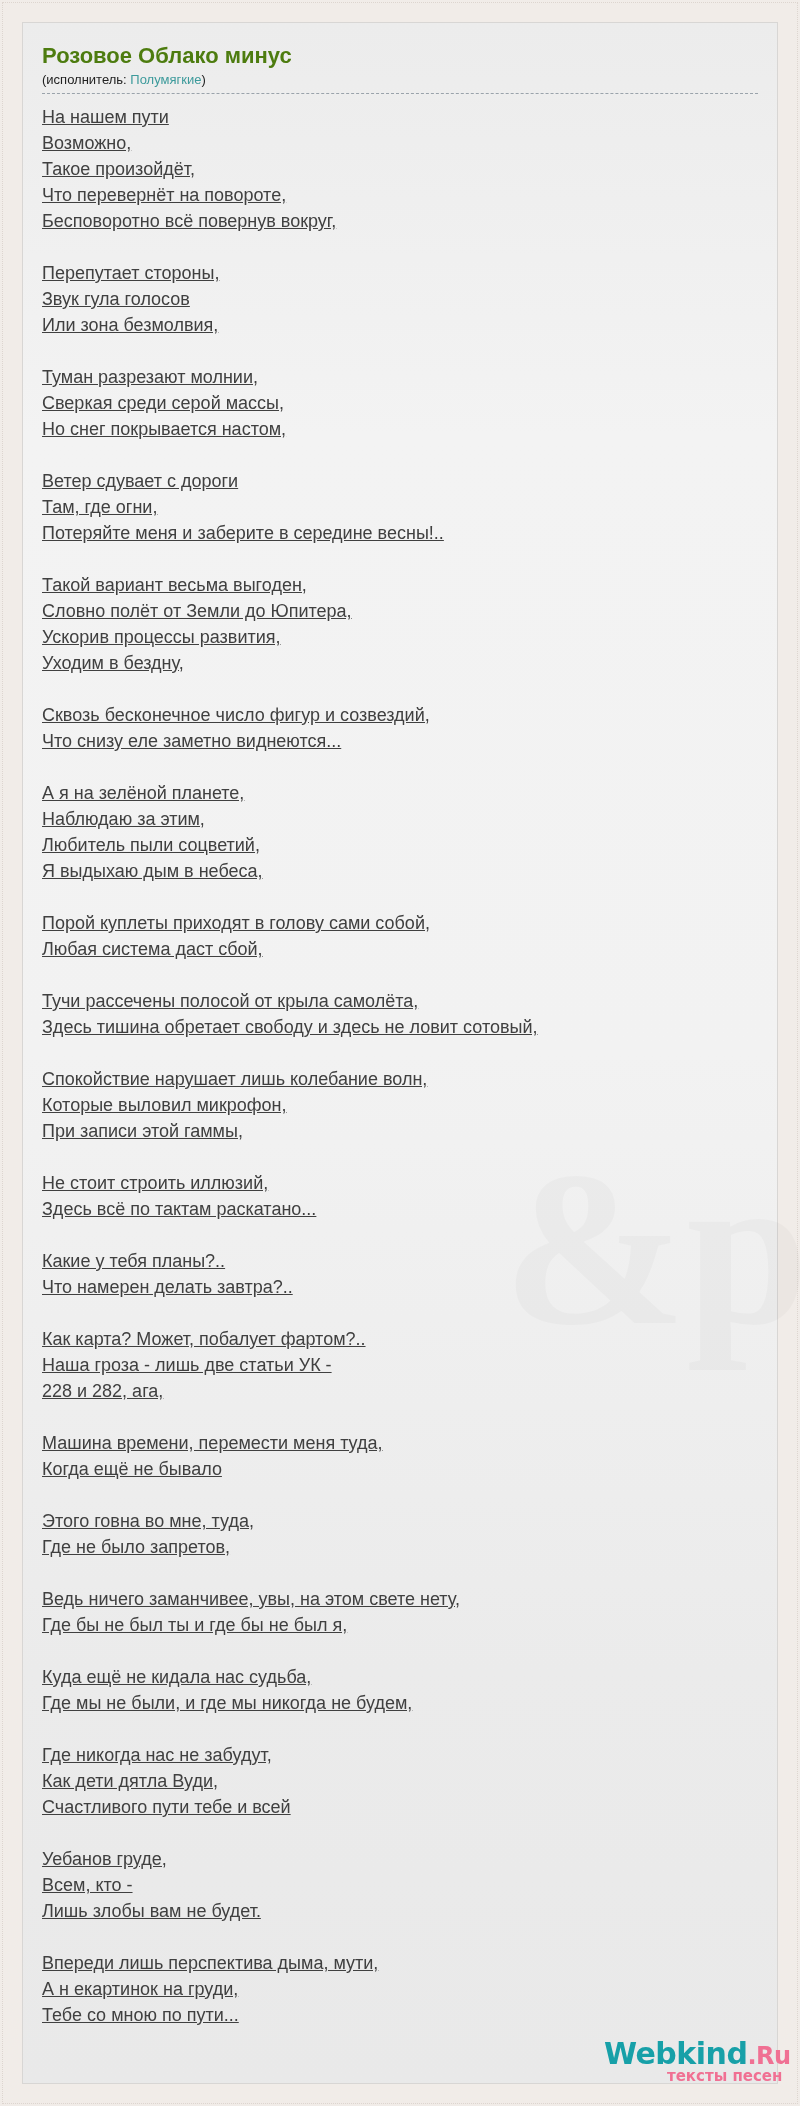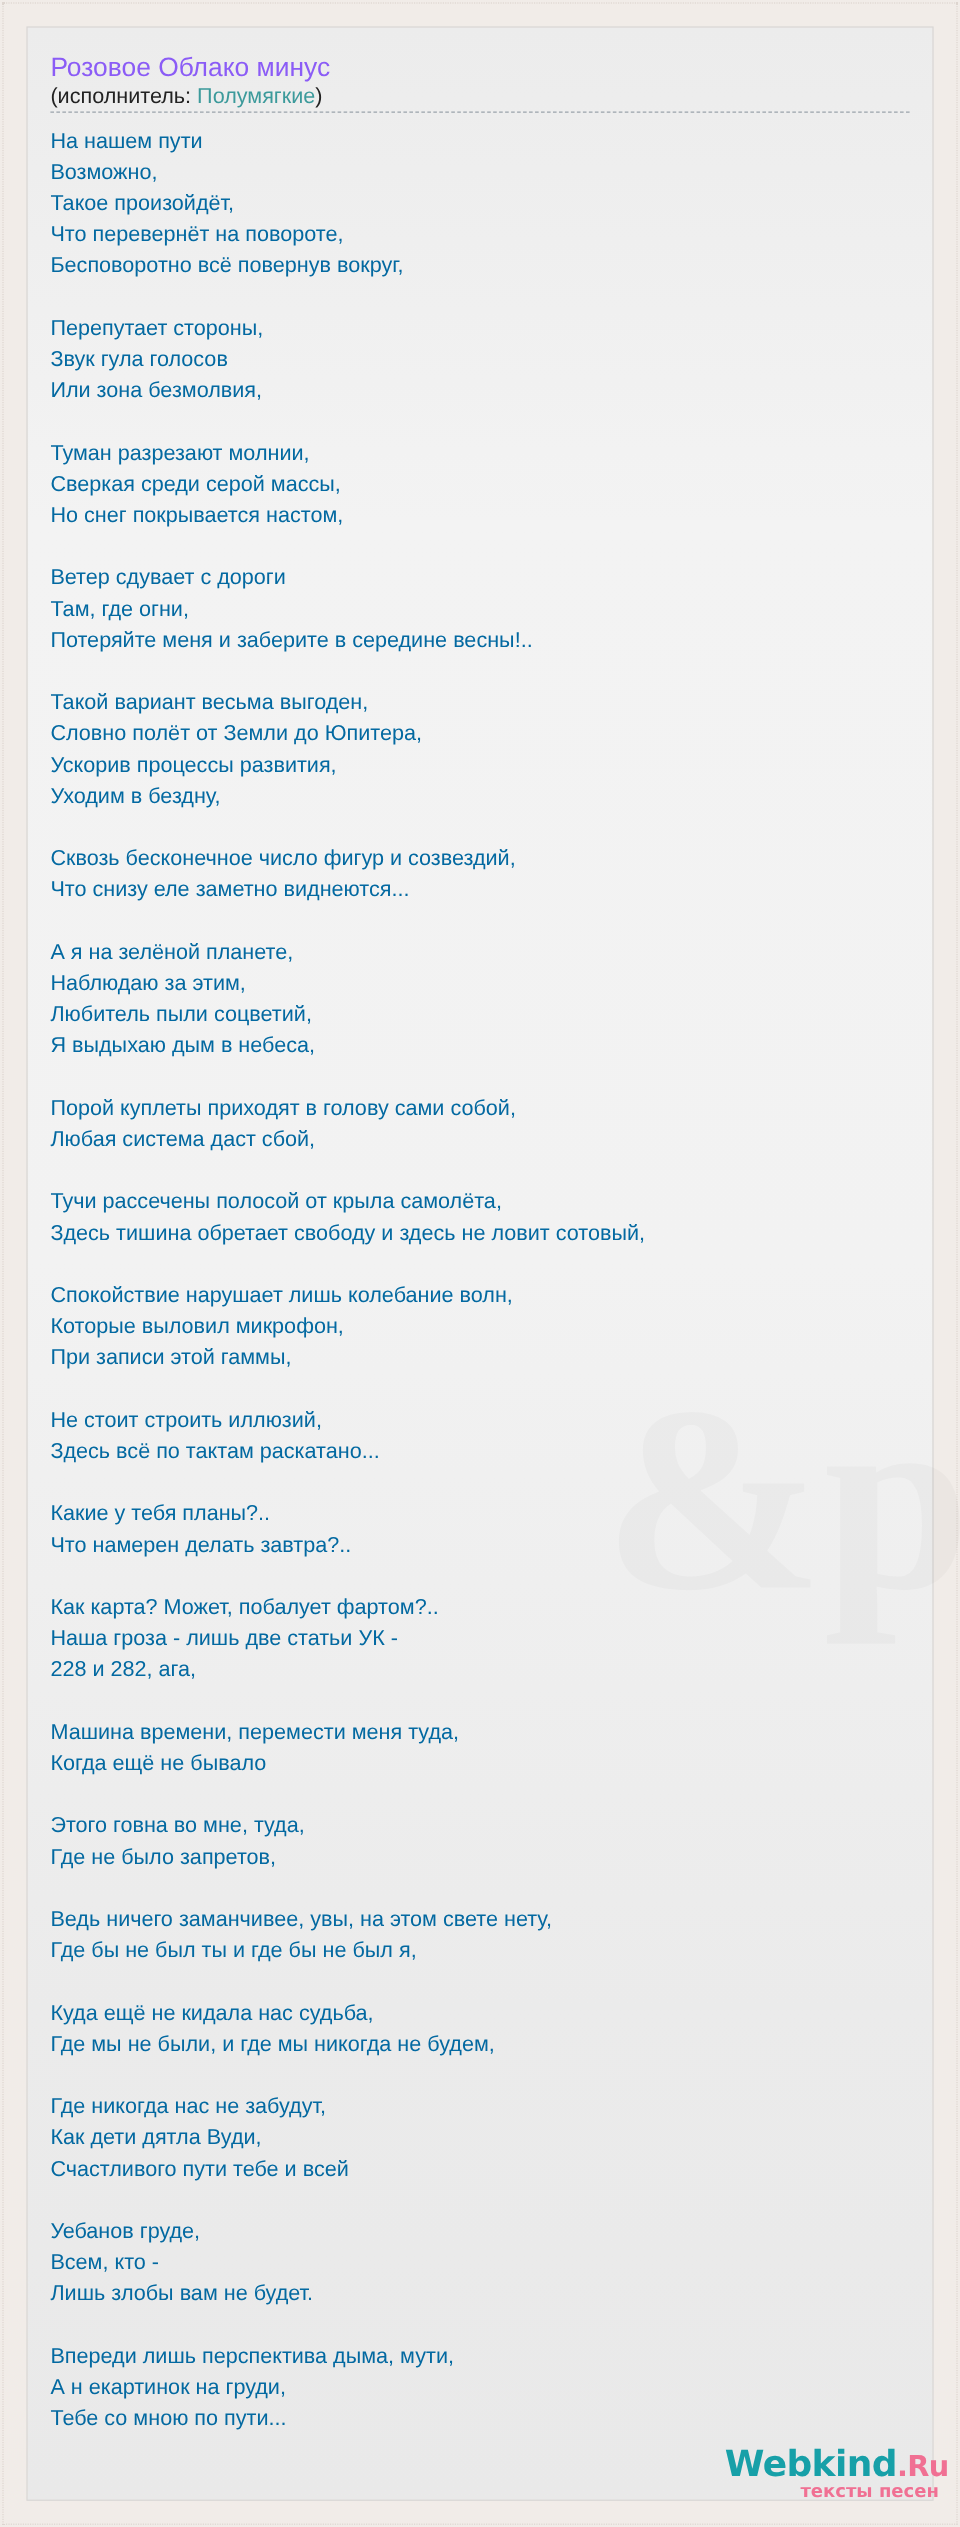--- a/index.html
+++ b/index.html
@@ -38,29 +38,29 @@
     color: rgba(0,0,0,0.025);
     white-space: nowrap;
     pointer-events: none;
   }
   .song-title {
     position: absolute;
     left: 42px;
     top: 42px;
     margin: 0;
     font-size: 22px;
-    font-weight: normal;
-    color: #8b5cf6;
+    font-weight: bold;
+    color: #4d7c0f;
     line-height: 28px;
   }
   .artist-line {
     position: absolute;
     left: 42px;
     top: 71px;
-    font-size: 18px;
+    font-size: 13px;
     color: #222;
     line-height: 18px;
   }
   .artist-link {
     color: #3c9a9b;
     text-decoration: none;
   }
   .divider {
     position: absolute;
     left: 42px;
@@ -68,21 +68,22 @@
     width: 716px;
     border-top: 1px dashed #9aa3ab;
   }
   .lyrics {
     position: absolute;
     left: 42px;
     top: 104px;
     width: 700px;
     font-size: 18px;
     line-height: 26px;
-    color: #0369a1;
+    color: #404040;
+    text-decoration: underline;
   }
   .stanza { margin: 0 0 26px 0; }
   .stanza-line { display: block; white-space: nowrap; }
   .logo {
     position: absolute;
     left: 582px;
     top: 2036px;
     width: 200px;
     height: 50px;
     margin-left: 22px;

